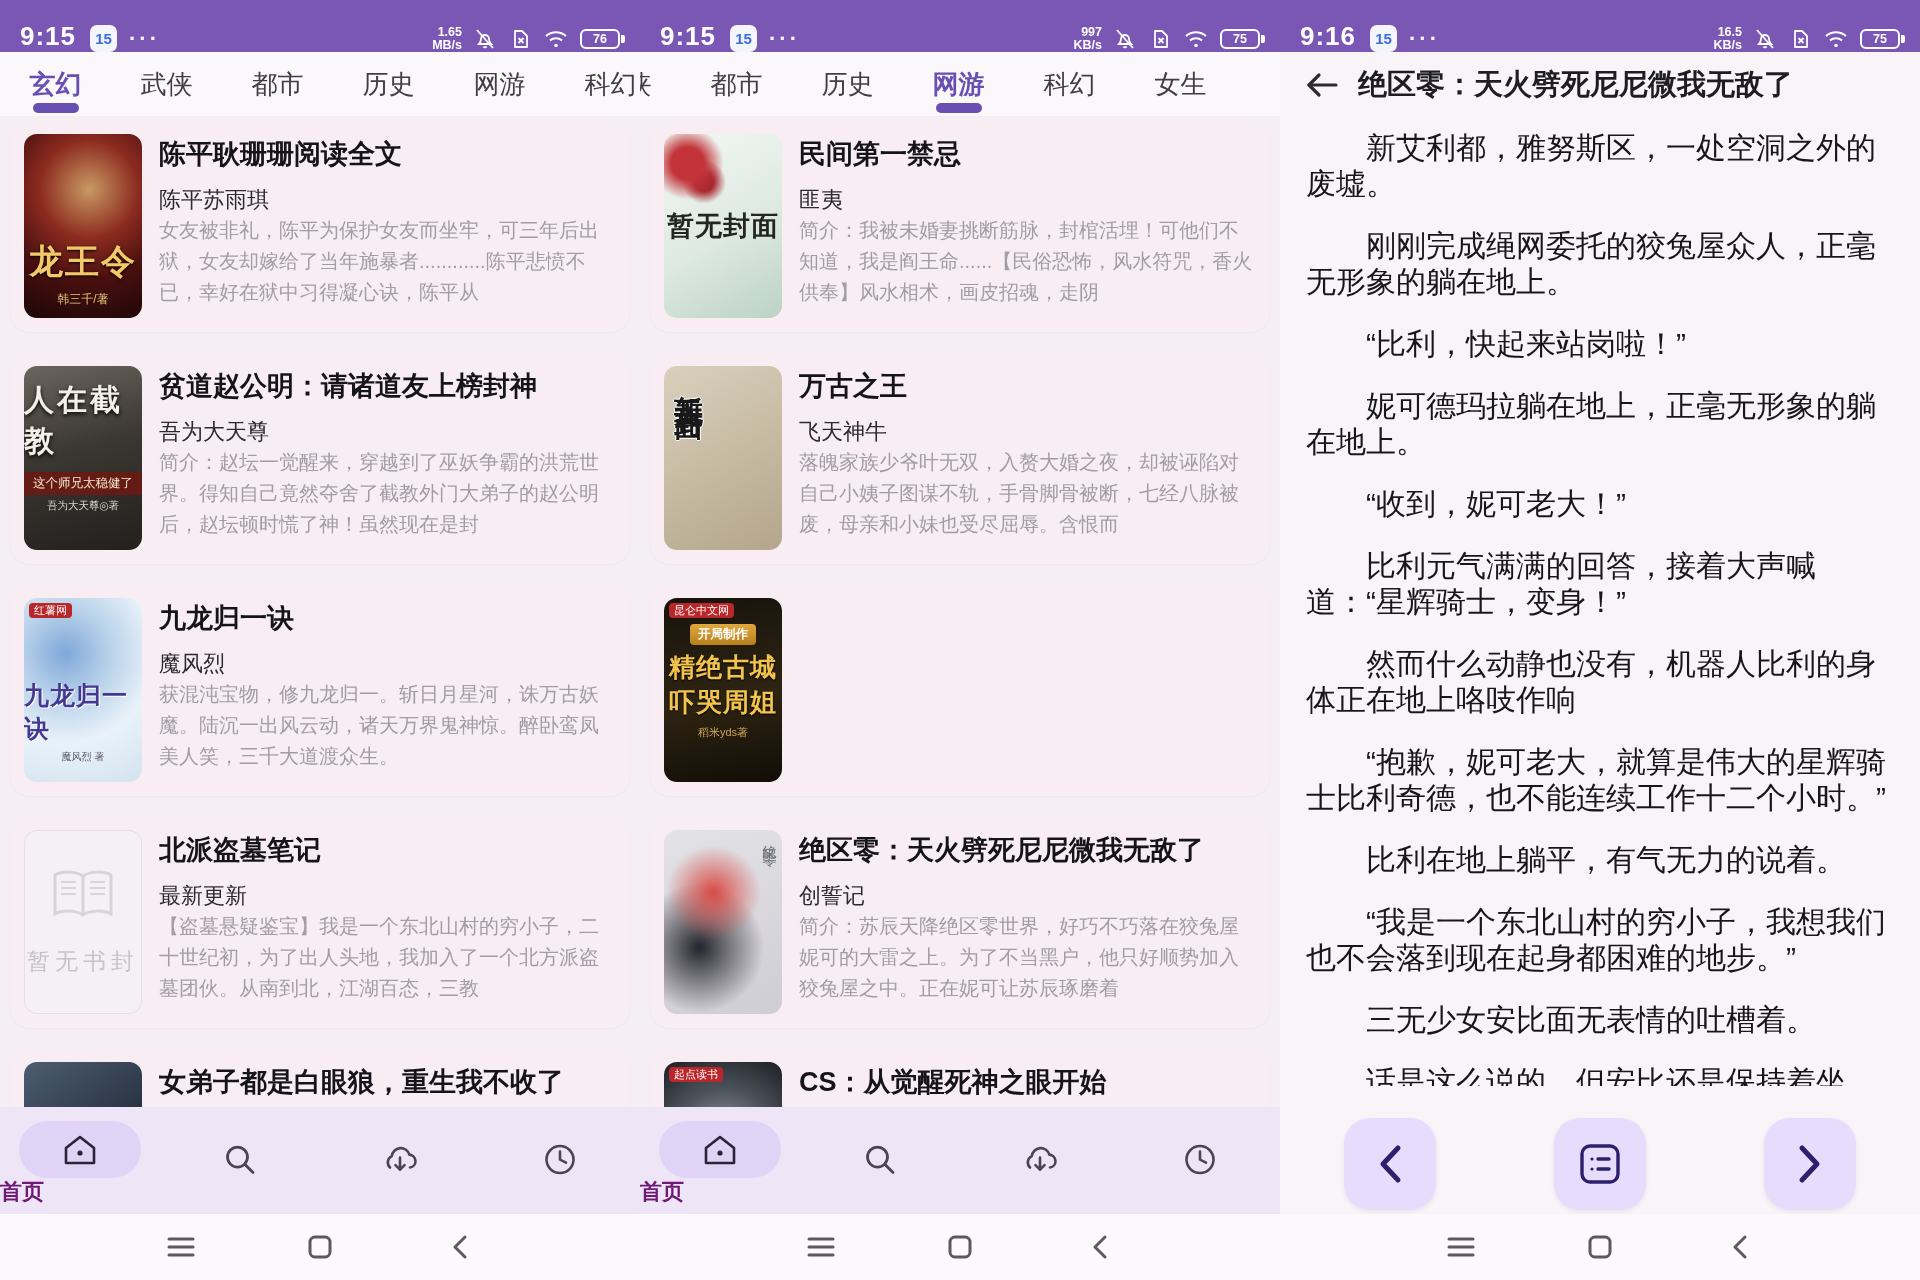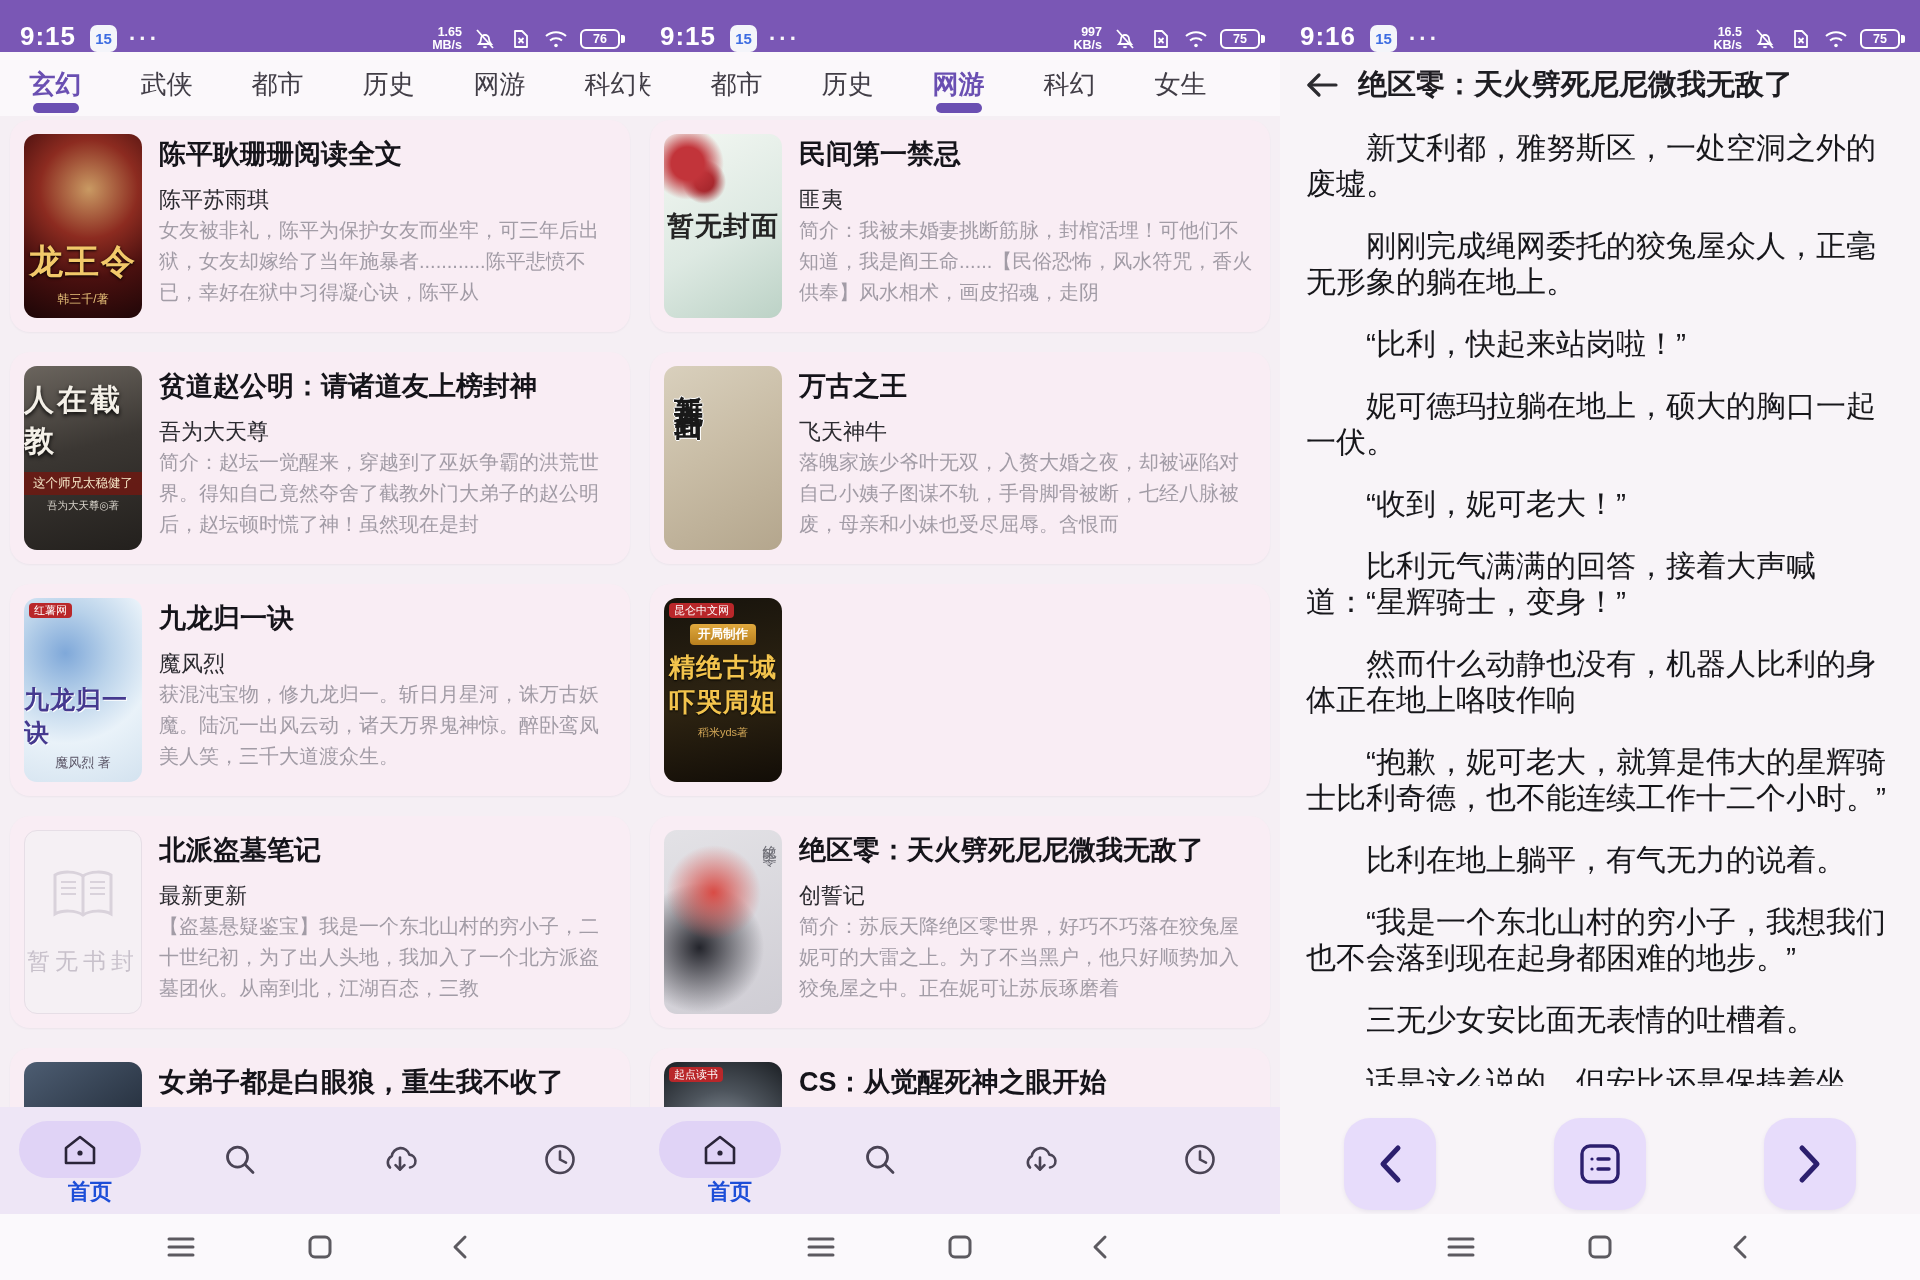--- a/index.html
+++ b/index.html
@@ -42,42 +42,42 @@
   .cv-l0 { background:radial-gradient(circle at 55% 30%, #c99a63 0%, #8c2b20 34%, #4a100f 62%, #1c0607 100%); }
   .cv-l0 .cv-main { color:#f0c círculo; }
   .cv-l0 .cv-main { color:#f2c96a; font-size:34px; font-weight:800; letter-spacing:2px; text-shadow:0 1px 3px #000; }
   .cv-l0 .cv-sub { color:#e8c27a; font-size:12px; margin:6px 0 10px; }
   .cv-l1 { background:linear-gradient(165deg,#6b655e 0%,#3b3733 45%,#23201d 100%); justify-content:flex-start; }
   .cv-l1 .cv-main { color:#f4f0e8; font-size:30px; font-weight:800; margin-top:14px; letter-spacing:3px; text-shadow:0 2px 4px #000; }
   .cv-l1 .cv-strip { margin-top:10px; width:100%; text-align:center; background:rgba(110,25,18,.85); color:#f6e7c8; font-size:12.5px; padding:3px 0; }
   .cv-l1 .cv-sub { color:#d9d4cc; font-size:10.5px; margin-top:4px; }
   .cv-l2 { background:radial-gradient(circle at 35% 30%, #7fa8d9 0%, #b9d2ea 30%, #e9f2f9 60%, #d3e2ef 100%); }
   .cv-l2 .cv-main { color:#45398f; font-size:25px; font-weight:800; letter-spacing:1px; text-shadow:1px 1px 0 #fff; }
-  .cv-l2 .cv-sub { color:#5a5566; font-size:13px; margin:5px 0 10px; }
+  .cv-l2 .cv-sub { color:#5a5566; font-size:10px; margin:5px 0 18px; }
   .cv-ph { background:#f5f0f4; border:1px solid #e6dee6; justify-content:center; }
   .cv-ph .cv-ph-text { color:#c8c1cb; font-size:23px; letter-spacing:5px; margin-top:22px; }
   .cv-l4 { background:linear-gradient(145deg,#4d5d72 0%,#2b3645 45%,#141b24 100%); }
   .cv-m0 { background:radial-gradient(circle at 20% 16%, #c2343a 0%, #c2343a 9%, rgba(194,52,58,0) 20%), radial-gradient(circle at 34% 26%, #a3262c 0%, #a3262c 6%, rgba(163,38,44,0) 14%), linear-gradient(150deg,#f4f8f3 0%,#dde9e2 55%,#bcd2c6 100%); justify-content:center; }
   .cv-m0 .cv-main { color:#242424; font-size:27px; font-weight:800; letter-spacing:1px; }
   .cv-m1 { background:linear-gradient(150deg,#d9d0bd 0%,#c9bda6 45%,#b4a68d 100%); }
   .cv-m1 .cv-vert { position:absolute; left:5px; top:6px; writing-mode:vertical-rl; font-size:29px; font-weight:800; color:#191919; letter-spacing:6px; text-shadow:-1px 0 #fff,1px 0 #fff,0 -1px #fff,0 1px #fff; }
   .cv-m2 { background:linear-gradient(170deg,#17130c 0%,#2e2412 55%,#120d07 100%); justify-content:flex-start; }
   .cv-m2 .cv-plaque { margin-top:20px; background:linear-gradient(#e0a93e,#b87f1d); color:#fff; font-size:12.5px; font-weight:700; border-radius:4px; padding:2px 8px; }
   .cv-m2 .cv-main { color:#f3c44d; font-size:26px; font-weight:900; letter-spacing:1px; margin-top:5px; text-shadow:0 1px 2px #000; }
   .cv-m2 .cv-sub { color:#cfa455; font-size:11px; margin-top:5px; }
   .cv-m3 { background:radial-gradient(circle at 42% 34%, #d94b45 0%, rgba(217,75,69,0) 34%), radial-gradient(circle at 30% 64%, #23242b 0%, rgba(35,36,43,0) 45%), linear-gradient(160deg,#e3e2e6 0%,#cfcdd4 100%); }
   .cv-m3 .cv-vert { position:absolute; right:3px; top:4px; writing-mode:vertical-rl; font-size:14px; color:#6e6e76; letter-spacing:4px; }
   .cv-m4 { background:radial-gradient(circle at 50% 42%, #9aa3ad 0%, #4d545c 40%, #1d2126 78%); }
 
   
   .bottomnav { position:absolute; left:0; right:0; bottom:66px; height:107px; background:#eee6f6; z-index:5; }
   .nav-slot { position:absolute; top:0; height:100%; width:160px; }
   .nav-slot.s0 { left:0; } .nav-slot.s1 { left:160px; } .nav-slot.s2 { left:320px; } .nav-slot.s3 { left:480px; }
   .nav-pill { position:absolute; left:50%; top:14px; transform:translateX(-50%); width:122px; height:57px; border-radius:29px; background:#e0d3f6; display:flex; align-items:center; justify-content:center; }
-  .nav-label { position:absolute; left:0; right:0; bottom:7px; text-align:center; font-size:22px; font-weight:600; color:#1d4ed8;padding-left:20px; }
+  .nav-label { position:absolute; left:0; right:0; bottom:7px; font-size:22px; font-weight:600; color:#701a75; }
   .nav-icon-center { position:absolute; left:50%; top:50%; transform:translate(-50%,-54%); color:#4a4455; }
 
   
   .sysbar { position:absolute; left:0; right:0; bottom:0; height:66px; background:#fbf9fc; z-index:6; }
   .sys-btn { position:absolute; top:50%; transform:translate(-50%,-50%); color:#5c5a60; }
   .sys-btn.b0 { left:181px; } .sys-btn.b1 { left:320px; } .sys-btn.b2 { left:460px; }
 
   
   .reader-header { height:66px; display:flex; align-items:center; padding:0 24px; }
   .reader-title { margin-left:18px; font-size:29px; font-weight:600; color:#1e1d22; white-space:nowrap; overflow:hidden; }
@@ -403,21 +403,21 @@
         <line x1="32" y1="15" x2="5" y2="15"></line>
         <polyline points="15,5 5,15 15,25"></polyline>
       </svg>
     <div class="reader-title">绝区零：天火劈死尼尼微我无敌了</div>
   </div>
 
   <div class="reader-body">
     <p>新艾利都，雅努斯区，一处空洞之外的废墟。</p>
     <p>刚刚完成绳网委托的狡兔屋众人，正毫无形象的躺在地上。</p>
     <p>“比利，快起来站岗啦！”</p>
-    <p>妮可德玛拉躺在地上，硕大的胸口一起一伏。</p>
+    <p>妮可德玛拉躺在地上，正毫无形象的躺在地上。</p>
     <p>“收到，妮可老大！”</p>
     <p>比利元气满满的回答，接着大声喊道：“星辉骑士，变身！”</p>
     <p>然而什么动静也没有，机器人比利的身体正在地上咯吱作响</p>
     <p>“抱歉，妮可老大，就算是伟大的星辉骑士比利奇德，也不能连续工作十二个小时。”</p>
     <p>比利在地上躺平，有气无力的说着。</p>
     <p>“我是一个东北山村的穷小子，我想我们也不会落到现在起身都困难的地步。”</p>
     <p>三无少女安比面无表情的吐槽着。</p>
     <p>话是这么说的，但安比还是保持着坐</p>
   </div>
 

